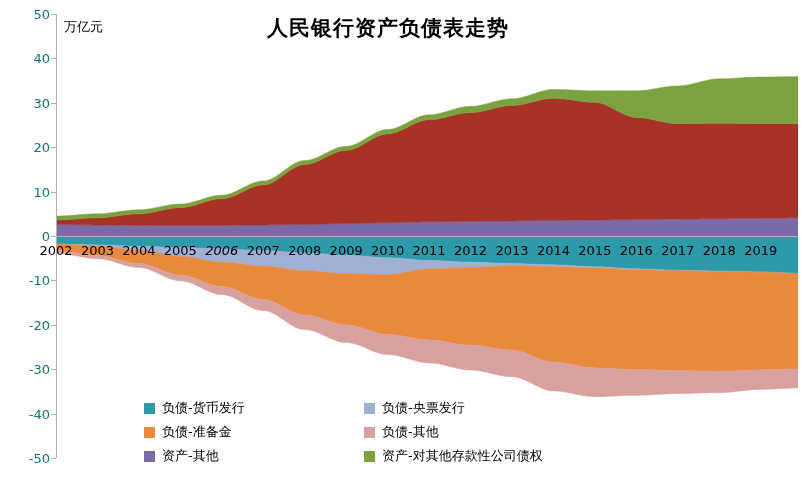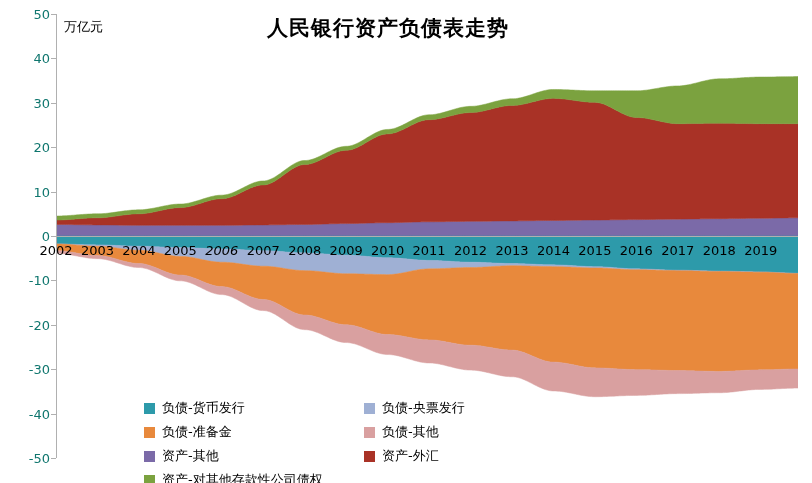--- a/index.html
+++ b/index.html
@@ -152,22 +152,18 @@
       </div>
       <div class="legend-item">
         <span class="legend-swatch" style="background: rgb(217, 160, 160);"></span>
         <span>负债-其他</span>
       </div>
       <div class="legend-item">
         <span class="legend-swatch" style="background: rgb(123, 106, 168);"></span>
         <span>资产-其他</span>
       </div>
       <div class="legend-item">
-        <span class="legend-swatch" style="background: rgb(169, 50, 38);"></span>
-        <span>资产-外汇</span>
-      </div>
-      <div class="legend-item">
         <span class="legend-swatch" style="background: rgb(123, 162, 63);"></span>
         <span>资产-对其他存款性公司债权</span>
       </div>
     </div>
 
 </div>
 
 </body></html>

